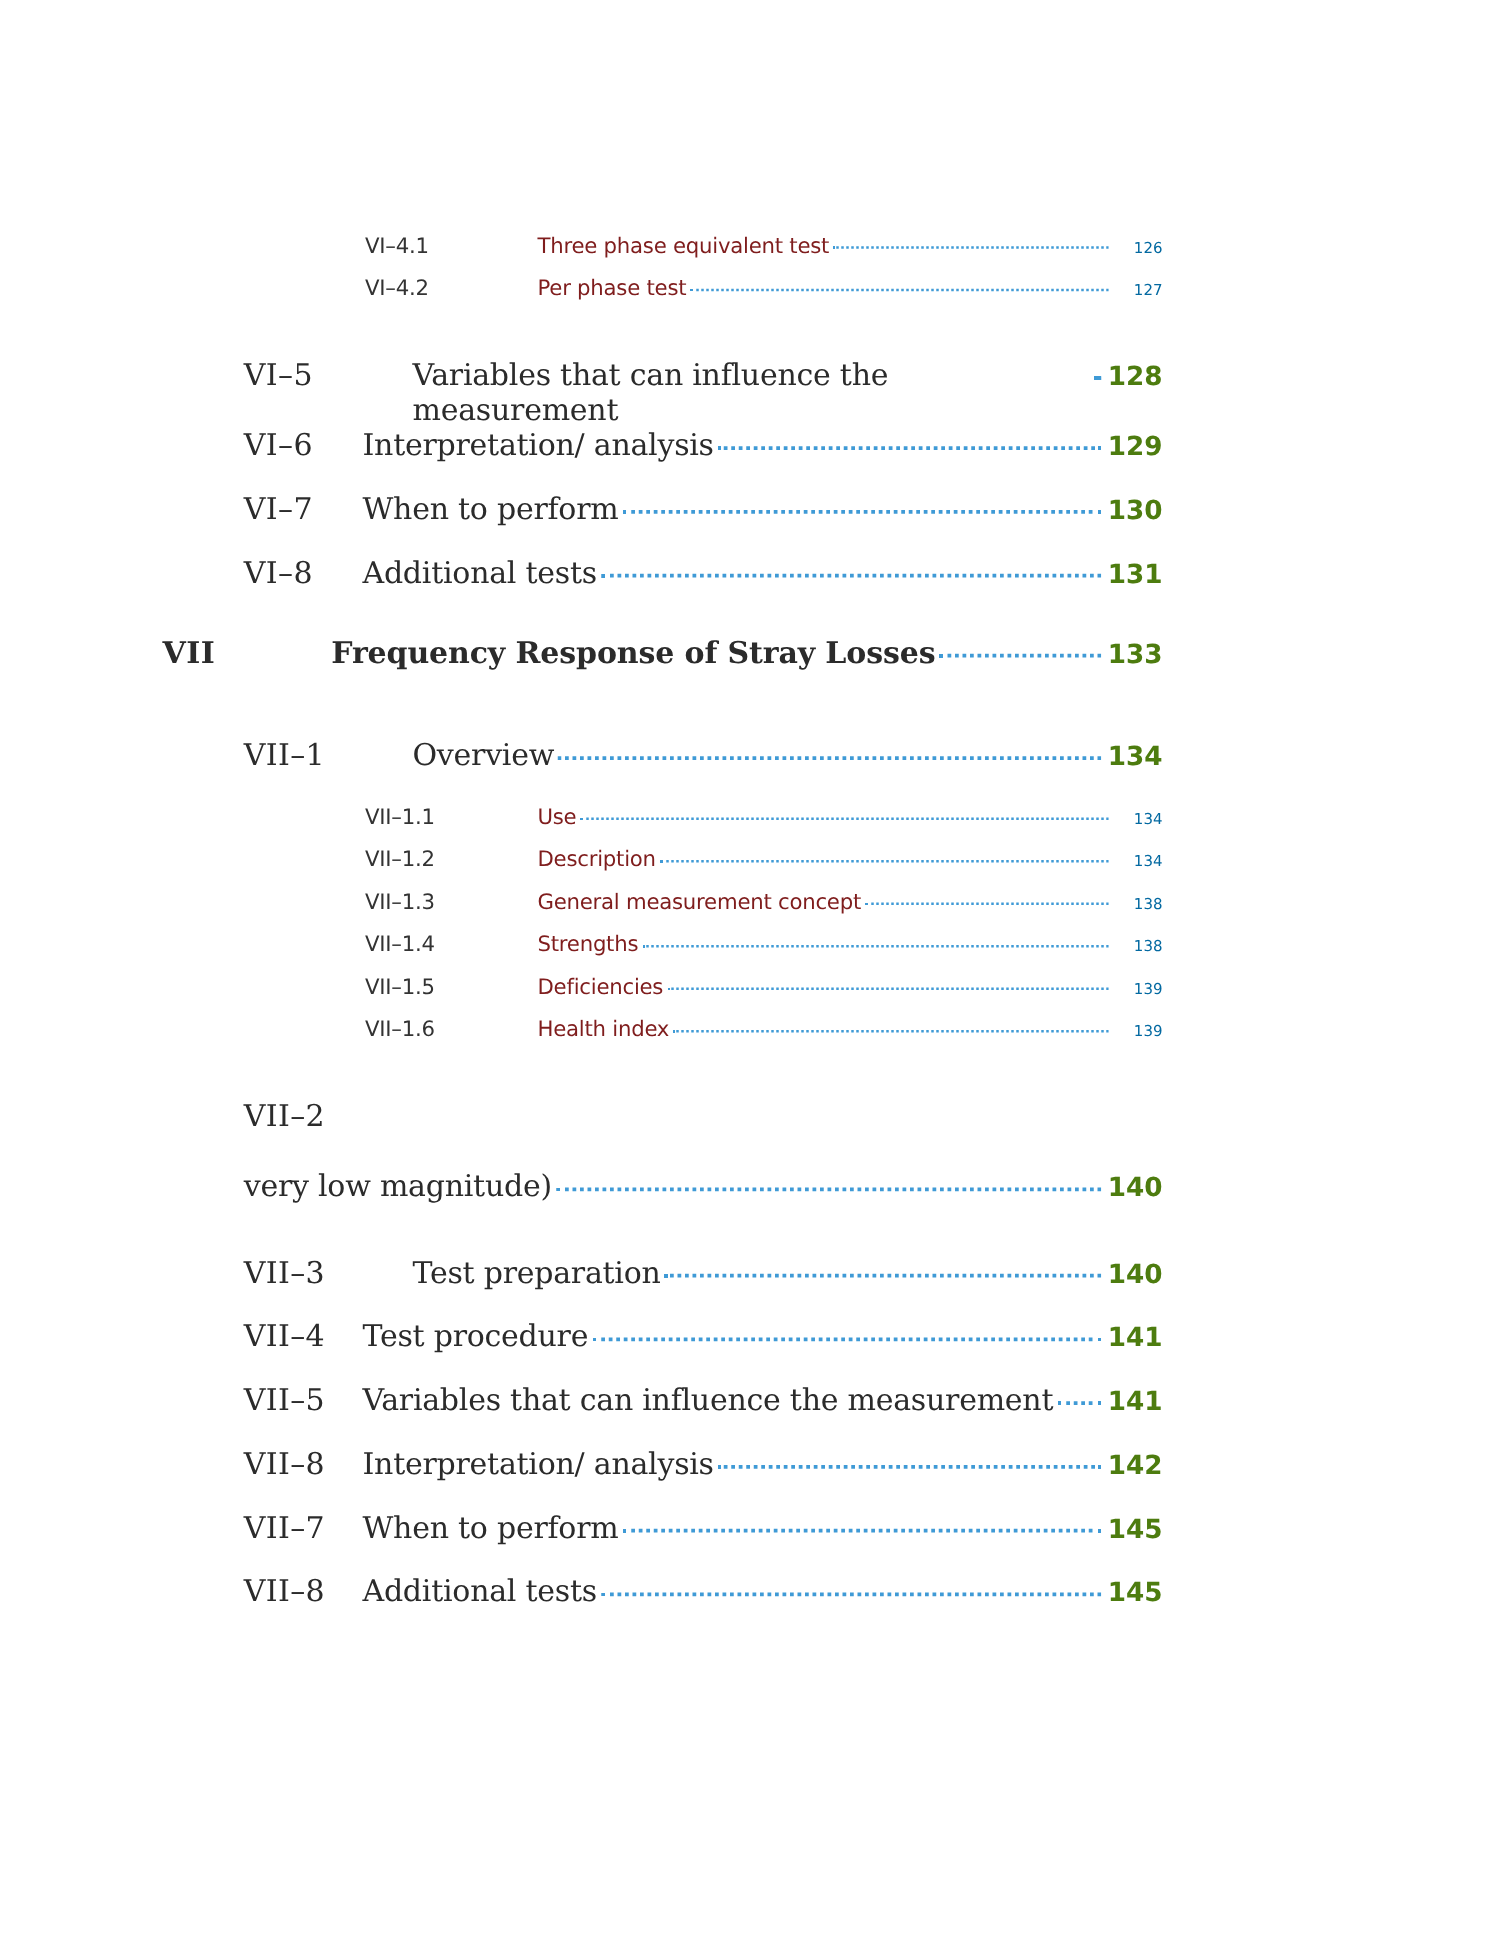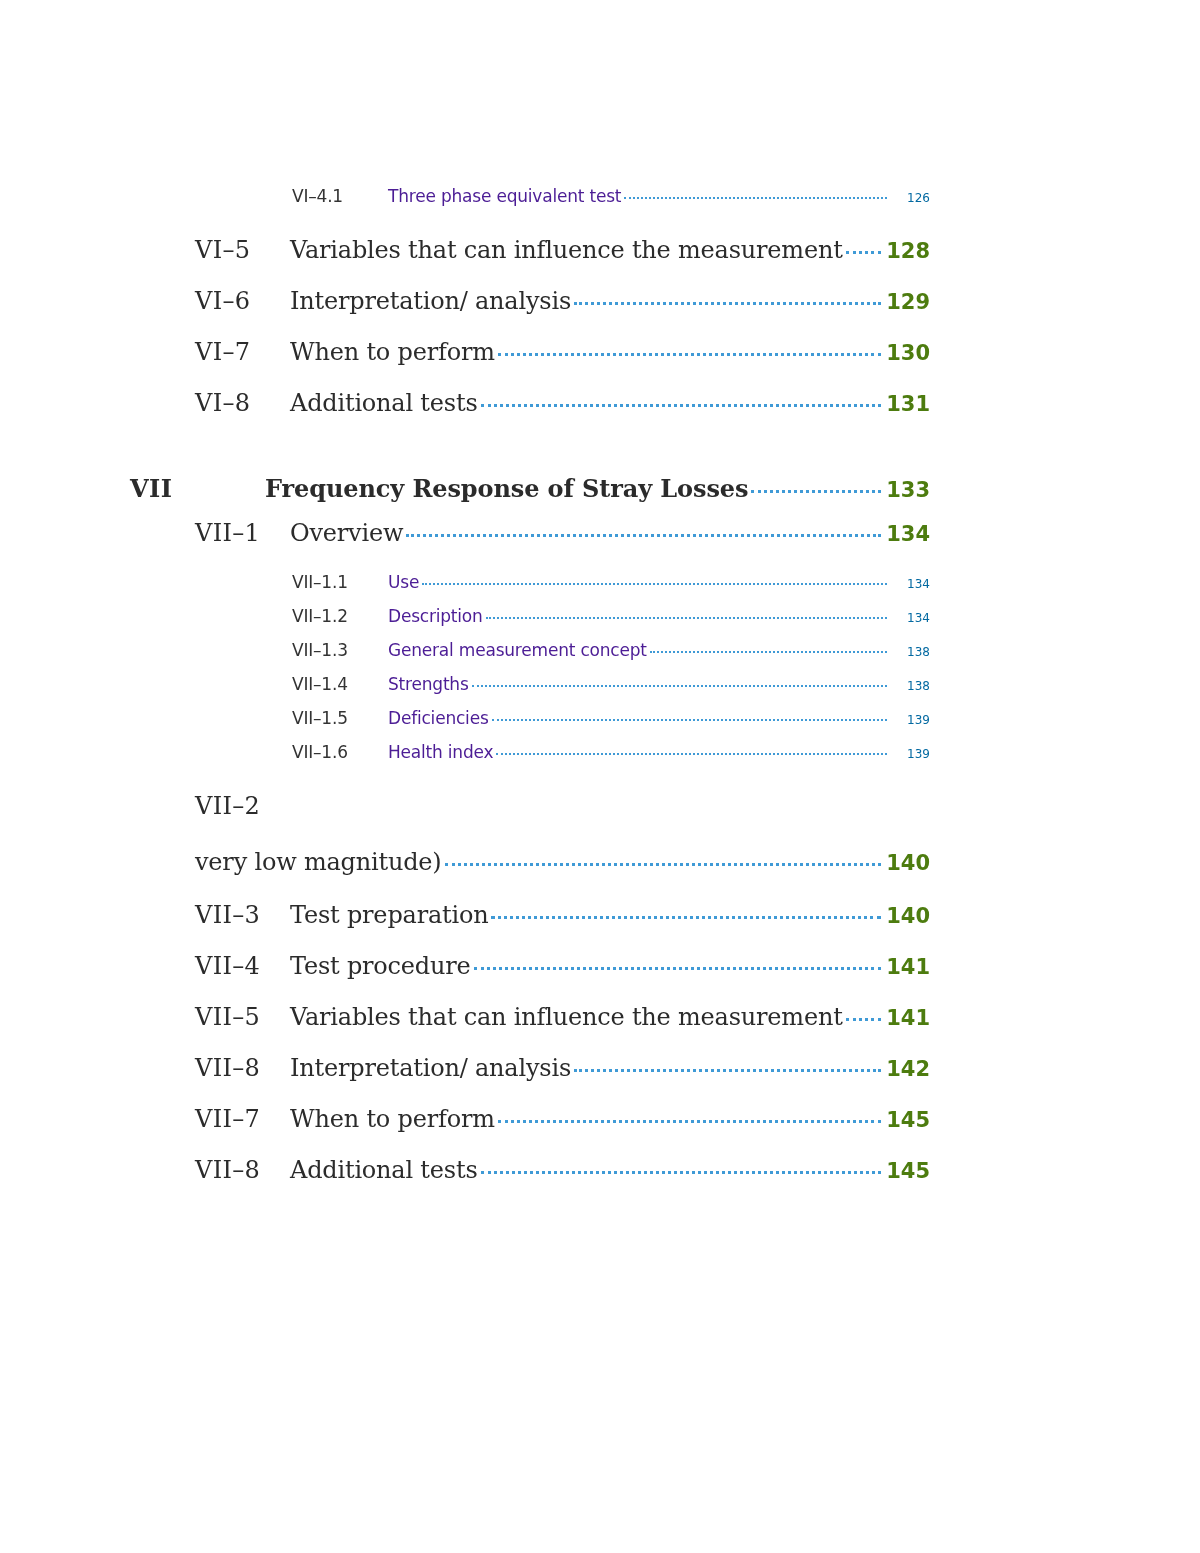--- a/index.html
+++ b/index.html
@@ -172,34 +172,35 @@
     font-family: "DejaVu Sans", sans-serif;
     font-size: 17px;
     letter-spacing: -0.2px;
     width: 96px;
     color: #333333;
   }
   .lvl3 .title {
     font-family: "DejaVu Sans", sans-serif;
     font-size: 17px;
     letter-spacing: -0.2px;
-    color: #4c1d95;
+    color: #7f1d1d;
+    margin-left: 42px;
   }
   .lvl3 .pg {
     font-family: "DejaVu Sans", sans-serif;
     font-size: 12px;
     color: #0369a1;
     min-width: 40px;
   }
   .lvl3 .leader::after { bottom: 0.18em; border-bottom-width: 2.6px; }
 
   
-  .gap-top-lvl2 { margin-top: 16px; }
+  .gap-top-lvl2 { margin-top: 32px; gap: 40px; }
   .gap-top-lvl3 { margin-top: 2px; }
-  .gap-top-chapter { margin-top: 12px; align-items: flex-end; }
+  .gap-top-chapter { margin-top: 12px; }
 
   
   .footer-bar {
     position: absolute;
     left: 1068px;
     top: 1445px;
     width: 6px;
     height: 108px;
     background: #1b8ed4;
   }
@@ -223,20 +224,28 @@
 
     <div class="row lvl3">
       <span class="num">VI–4.1</span>
       <span class="body">
         <span class="title">Three phase equivalent test</span>
         <span class="leader"></span>
         <span class="pg">126</span>
       </span>
     </div>
 
+    <div class="row lvl3">
+      <span class="num">VI–4.2</span>
+      <span class="body">
+        <span class="title">Per phase test</span>
+        <span class="leader"></span>
+        <span class="pg">127</span>
+      </span>
+    </div>
 
     <div class="row lvl2 gap-top-lvl2">
       <span class="num">VI–5</span>
       <span class="body">
         <span class="title">Variables that can influence the measurement</span>
         <span class="leader"></span>
         <span class="pg">128</span>
       </span>
     </div>
 

